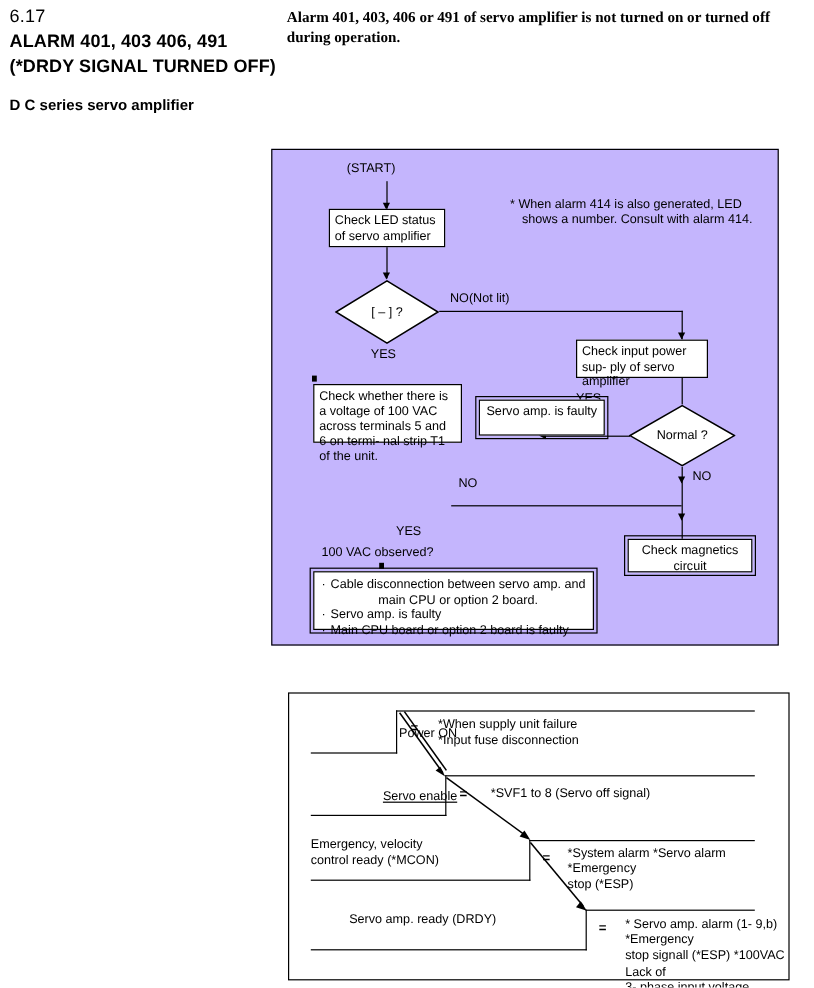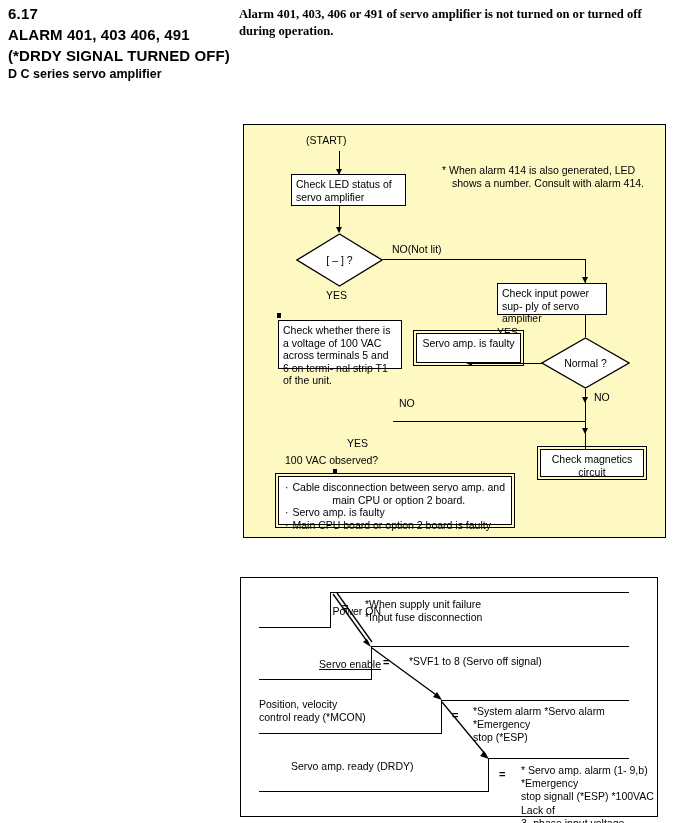--- a/index.html
+++ b/index.html
@@ -16,54 +16,55 @@
     width: 678px; height: 823px;
     background: #ffffff;
   }
 
   
   #left-col {
     position: absolute;
     left: 8px; top: 4px; width: 222px;
   }
   .sec-num {
-    font-weight: bold;
+    font-weight: normal;
     font-size: 15px;
     line-height: 20px;
     letter-spacing: 0.2px;
   }
   .sec-title {
     font-weight: bold;
     font-size: 15px;
     line-height: 21px;
     letter-spacing: 0.1px;
   }
   .sec-sub {
+    margin-top: 14px;
     font-weight: bold;
     font-size: 12.5px;
     line-height: 16px;
   }
 
   
   #intro {
     position: absolute;
     left: 239px; top: 6px; width: 432px;
     font-family: "Liberation Serif", serif;
     font-weight: bold;
     font-size: 12.6px;
     line-height: 16.5px;
   }
 
   
   #flowchart {
     position: absolute;
-    left: 243px; top: 124px;
+    left: 226px; top: 124px;
     width: 423px; height: 414px;
     border: 1.2px solid #000;
-    background: #fef9c3;
+    background: #c4b5fd;
   }
   #flowchart .inner { position: absolute; inset: 0; }
 
   
   .box {
     position: absolute;
     border: 1.2px solid #000;
     background: #fff;
     font-size: 10.5px;
     line-height: 12.6px;
@@ -158,21 +159,21 @@
   <div id="flowchart">
     <div class="inner">
 
       <div class="lbl" style="left:62px; top:9px;">(START)</div>
 
       <div class="vline" style="left:95px; top:26px; height:23px;"></div>
       <div class="arrow-d" style="left:91.6px; top:44px;"></div>
 
       <div class="lbl wrap" style="left:198px; top:23px; width:210px; text-indent:-10px; padding-left:10px;">*  When alarm 414 is also generated, LED shows a number. Consult with alarm 414.</div>
 
-      <div class="box" style="left:47px; top:49px; width:115px; height:32px;">Check LED status of servo amplifier</div>
+      <div class="box" style="left:47px; top:49px; width:97px; height:32px;">Check LED status of servo amplifier</div>
 
       <div class="vline" style="left:95px; top:81px; height:26px;"></div>
       <div class="arrow-d" style="left:91.6px; top:102px;"></div>
 
       <div class="diamond" style="left:52px; top:108px; width:87px; height:54px;">
         <svg width="87" height="54" viewBox="0 0 87 54">
           <polygon points="43.5,1 86,27 43.5,53 1,27" fill="#fff" stroke="#000" stroke-width="1.3"></polygon>
         </svg>
         <div class="dtext">[ – ] ?</div>
       </div>
@@ -247,21 +248,21 @@
       <div class="seq-note" style="left:124px; top:20px; width:250px; white-space:pre-line;">*When supply unit failure
 *Input fuse disconnection</div>
 
       <div class="seq-label" style="left:6px; top:80px; width:134px;text-decoration:underline;">Servo enable</div>
       <div class="hline" style="left:18px; top:101px; width:113px;"></div>
       <div class="vline" style="left:130px; top:68px; height:34px;"></div>
       <div class="hline" style="left:130px; top:68px; width:258px;"></div>
       <div class="eq" style="left:142px; top:78px;">=</div>
       <div class="seq-note" style="left:168px; top:77px; width:240px; white-space:pre-line;">*SVF1 to 8 (Servo off signal)</div>
 
-      <div class="seq-label" style="left:8px; top:120px; width:146px; white-space:pre-line; text-align:left; padding-left:10px;">Position, velocity
+      <div class="seq-label" style="left:8px; top:120px; width:146px; white-space:pre-line; text-align:left; padding-left:10px;">Emergency, velocity
 control ready (*MCON)</div>
       <div class="hline" style="left:18px; top:155px; width:183px;"></div>
       <div class="vline" style="left:200px; top:122px; height:34px;"></div>
       <div class="hline" style="left:200px; top:122px; width:188px;"></div>
       <div class="eq" style="left:211px; top:131px;">=</div>
       <div class="seq-note" style="left:232px; top:127px; width:180px; white-space:pre-line;">*System alarm *Servo alarm *Emergency
 stop (*ESP)</div>
 
       <div class="seq-label" style="left:10px; top:182px; width:220px; text-align:left; padding-left:40px;">Servo amp. ready (DRDY)</div>
       <div class="hline" style="left:18px; top:213px; width:230px;"></div>

